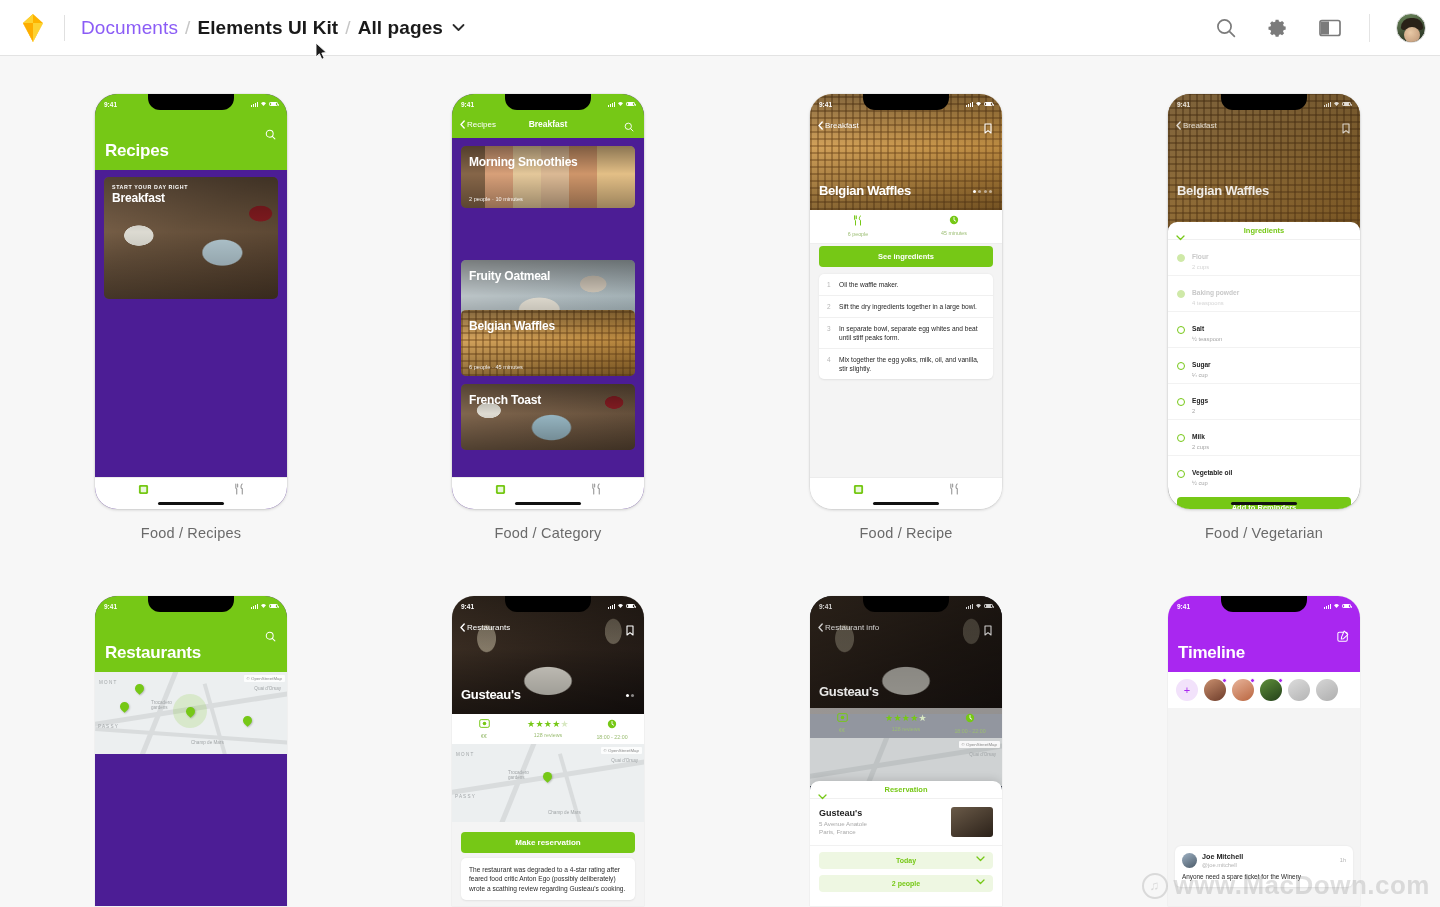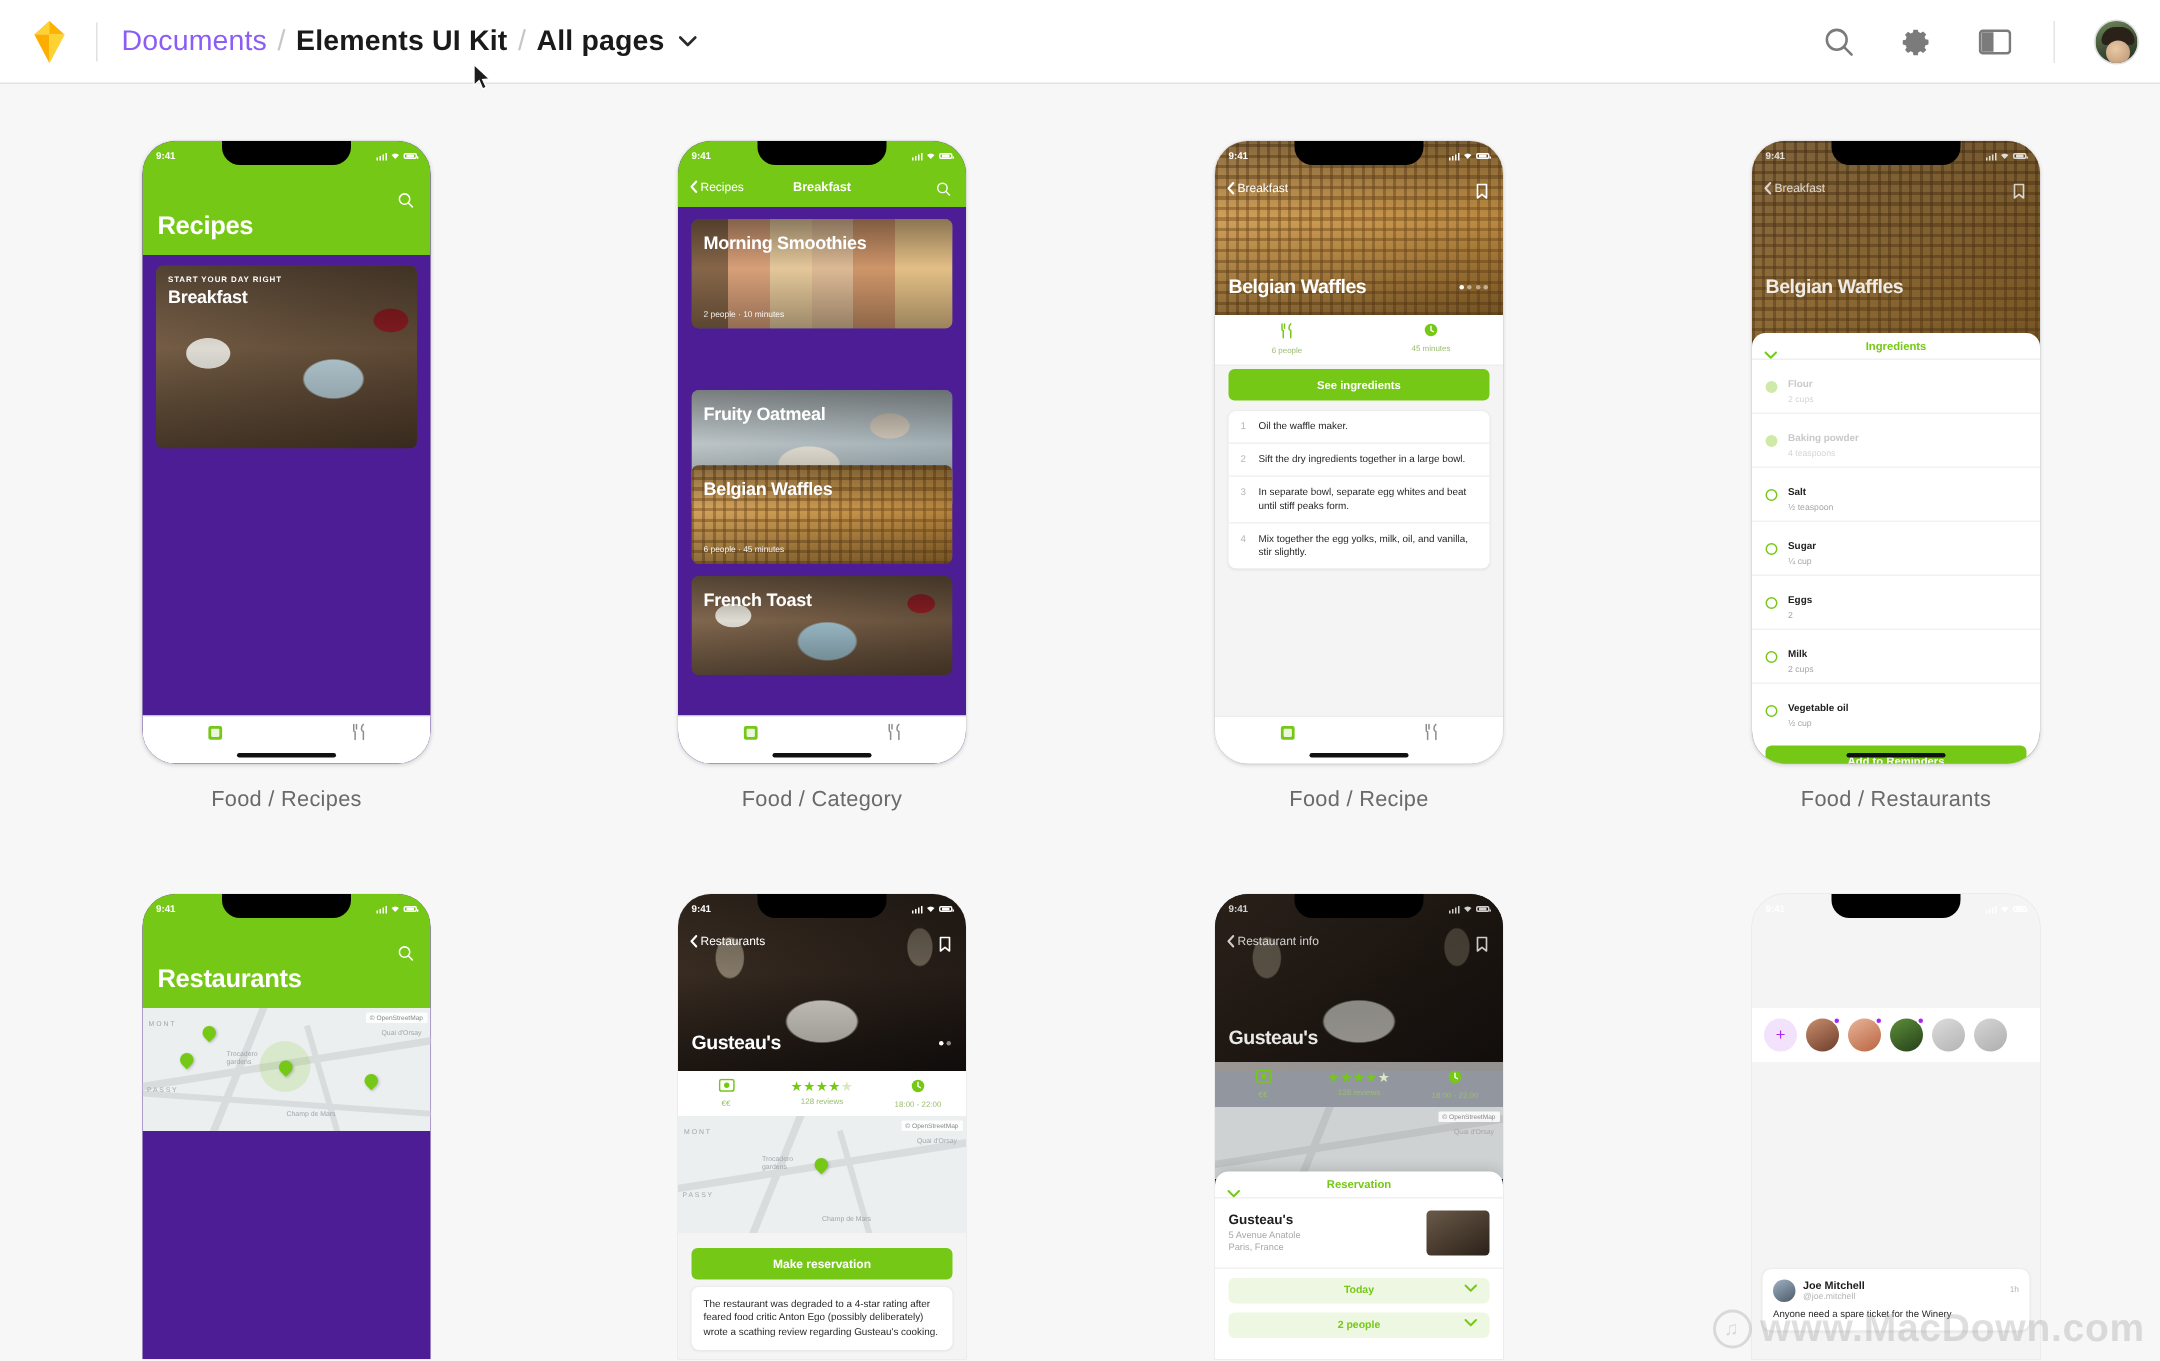--- a/index.html
+++ b/index.html
@@ -338,21 +338,21 @@
         </div>
         <div class="nav-title">Breakfast</div>
         <div class="nav-right">
           <svg width="10" height="10" viewBox="0 0 14 14">
                 <circle cx="6" cy="6" r="4.4" stroke="#fff" stroke-width="1.3" fill="none"></circle>
                 <line x1="9.3" y1="9.3" x2="12.6" y2="12.6" stroke="#fff" stroke-width="1.3" stroke-linecap="round"></line>
               </svg>
         </div>
       </div>
 
-      <div class="ph img-smoothie" style="position:absolute;left:9px;top:52px;width:174px;height:73px;border-radius:5px;overflow:hidden;">
+      <div class="ph img-smoothie" style="position:absolute;left:9px;top:52px;width:174px;height:62px;border-radius:5px;overflow:hidden;">
         <div class="card-ovl"></div>
         <div class="card-title" style="top:9px">Morning Smoothies</div>
         <div class="card-meta">2 people · 10 minutes</div>
       </div>
       <div class="ph img-oatmeal" style="position:absolute;left:9px;top:126px;width:174px;height:80px;border-radius:5px;overflow:hidden;margin-top:40px;">
         <div class="card-ovl"></div>
         <div class="card-title" style="top:9px">Fruity Oatmeal</div>
         <div class="card-meta">2 people · 5 minutes</div>
       </div>
       <div class="ph img-waffle" style="position:absolute;left:9px;top:216px;width:174px;height:66px;border-radius:5px;overflow:hidden;">
@@ -552,21 +552,21 @@
         </div>
         <div class="ing-row" style="border-bottom:none">
           <span class="ing-dot"></span>
           <span><span class="ing-n">Vegetable oil</span>
           <span class="ing-q" style="display:block">½ cup</span></span>
         </div>
         <div class="btn-green" style="margin:6px 9px 0">Add to Reminders</div>
       </div>
       <div class="home-ind"></div>
     </div>
-    <div class="ab-label">Food / Restaurants</div>
+    <div class="ab-label">Food / Vegetarian</div>
   </div>
 
   <div class="artboard-cell" style="left:95px; top:540px;">
     <div class="phone tall">
       <div class="notch"></div>
       <div class="statusbar" style="color:#fff">
         <div class="sb-time">9:41</div>
         <div class="sb-right">
           <span class="bars">
                 <i></i>
@@ -833,20 +833,29 @@
                 <i></i>
                 <i></i>
                 <i></i>
               </span>
           <svg width="7" height="6" viewBox="0 0 7 6">
                 <path d="M3.5 5 L1 2.3 A3.6 3.6 0 0 1 6 2.3 Z" fill="currentColor"></path>
               </svg>
           <span class="batt"></span>
         </div>
       </div>
+      <div class="gheader h1 ph-title-purple">
+        <div class="hdr-search">
+          <svg width="12" height="12" viewBox="0 0 14 14">
+                <rect x="1" y="2.6" width="11" height="10.4" rx="1.6" stroke="#fff" stroke-width="1.2" fill="none"></rect>
+                <path d="M8.4 1.2 L12.6 5.4 L7.6 10.2 L5 10.6 L5.4 8 Z" fill="#a927f0" stroke="#fff" stroke-width="1.2" stroke-linejoin="round"></path>
+              </svg>
+        </div>
+        <div class="big-title">Timeline</div>
+      </div>
 
       <div class="stories" style="position:absolute;top:76px;left:0;width:100%">
         <div class="story-add">+</div>
         <div class="story" style="background:linear-gradient(150deg,#c98f6e,#6d3c2a)">
               <span class="badge"></span>
             </div>
         <div class="story" style="background:linear-gradient(150deg,#e8b49a,#b9653f)">
               <span class="badge"></span>
             </div>
         <div class="story" style="background:linear-gradient(150deg,#5e8f3a,#24401a)">

